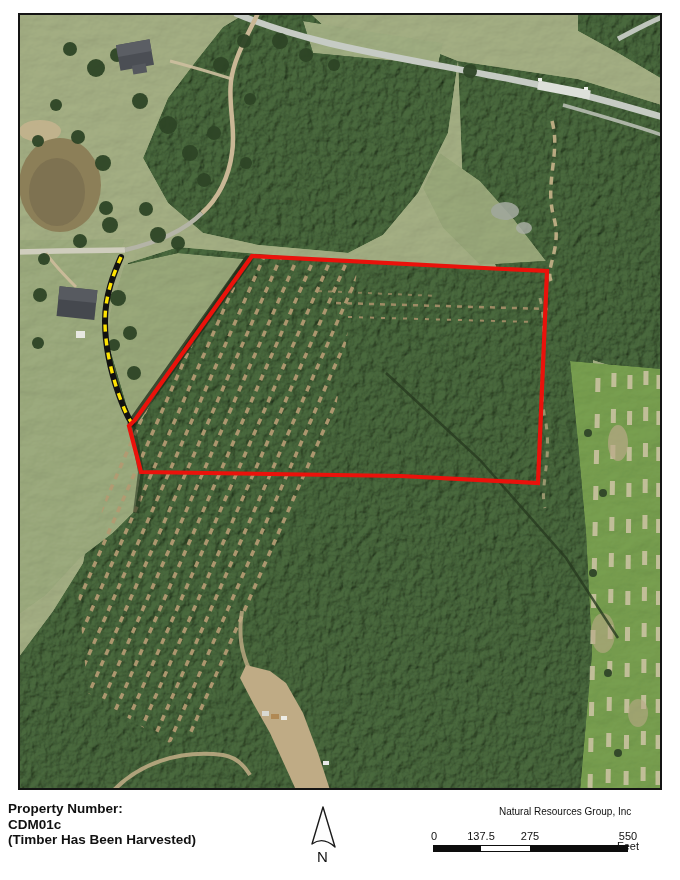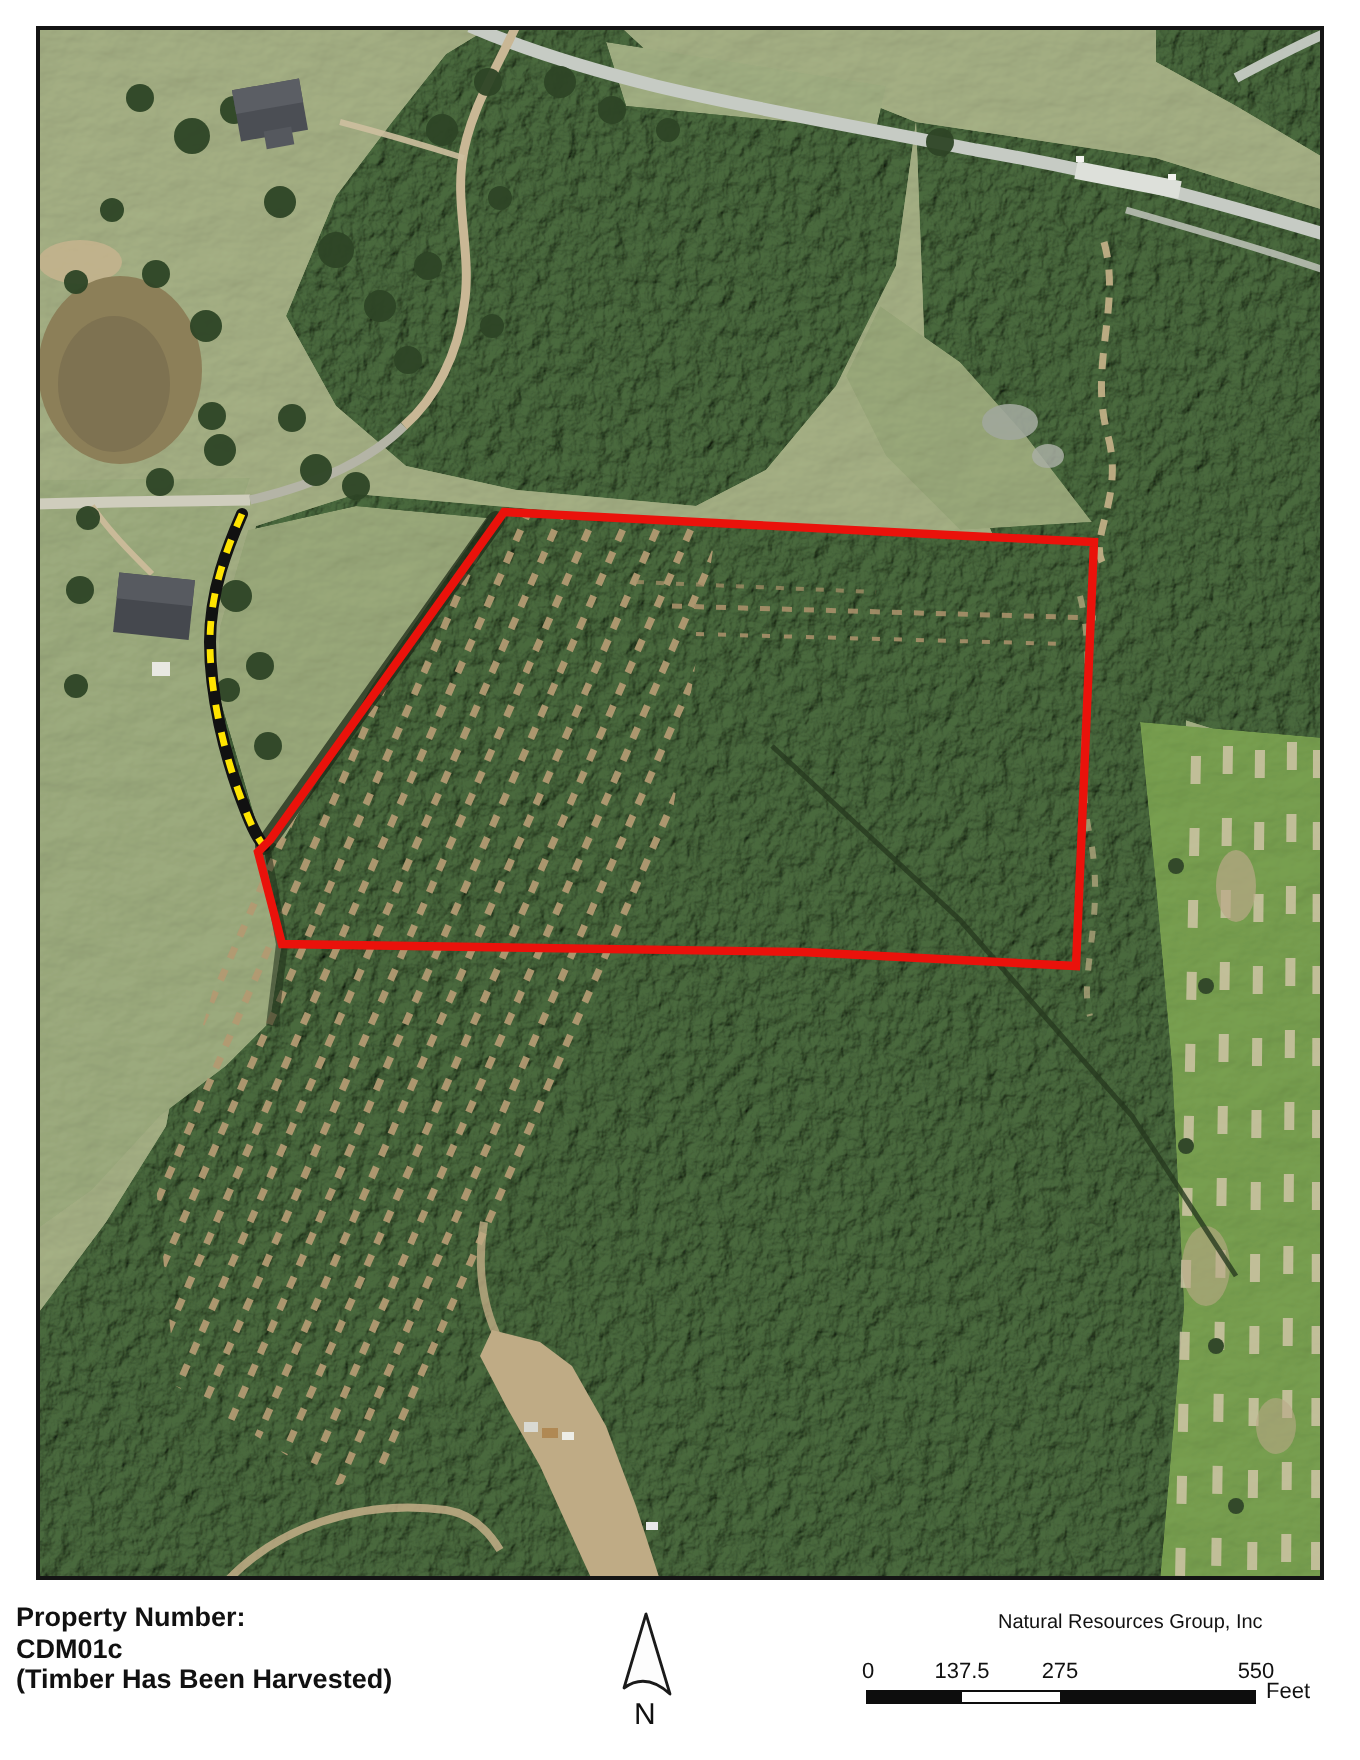--- a/index.html
+++ b/index.html
@@ -26,21 +26,21 @@
   
   .prop-block{position:absolute;left:8px;top:801px;width:282px;
     font-weight:bold;font-size:13.5px;line-height:15.5px;}
   .prop-block span{display:block;}
   .north{position:absolute;left:300px;top:804px;width:48px;height:64px;}
   .company{position:absolute;left:499px;top:806px;font-size:10px;white-space:nowrap;}
   .scalebar{position:absolute;left:433px;top:830px;width:235px;height:30px;font-size:11px;}
   .scalebar .tick{position:absolute;top:0;text-align:center;}
   .sb-bar{position:absolute;left:0;top:15px;width:195px;height:7px;background:#0d0d0d;}
   .sb-white{position:absolute;left:48px;top:1px;width:49px;height:5px;background:#ffffff;}
-  .sb-unit{position:absolute;left:200px;top:10px;}
+  .sb-unit{position:absolute;left:184px;top:10px;}
 </style>
 </head>
 <body>
 
 <div class="map-frame">
 <svg width="644" height="777" viewBox="0 0 644 777">
   <defs>
     <filter id="fieldTex" x="-5%" y="-5%" width="110%" height="110%">
       <feTurbulence type="fractalNoise" baseFrequency="0.035 0.05" numOctaves="4" seed="11" result="n"></feTurbulence>
       <feDiffuseLighting in="n" lighting-color="#ffffff" surfaceScale="1.2" result="l">

